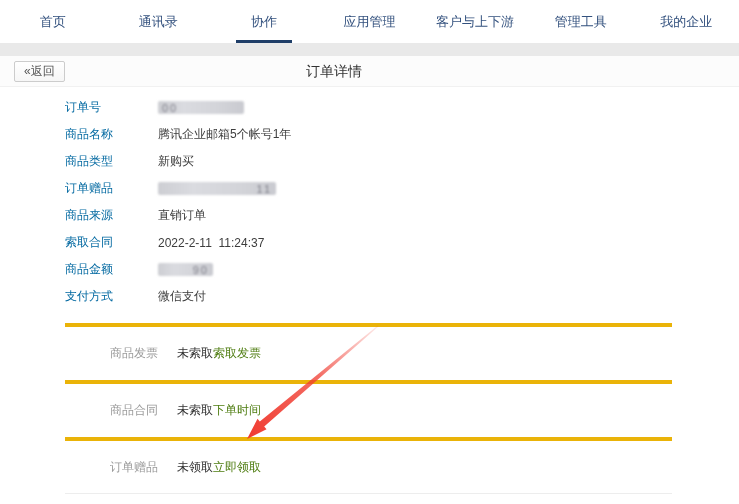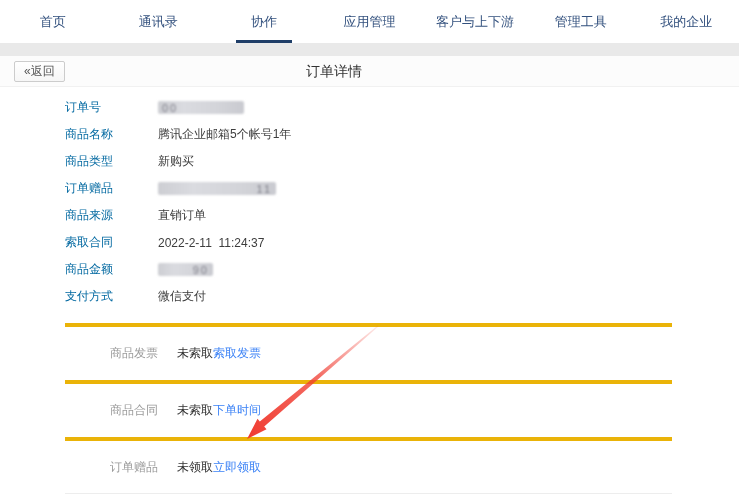--- a/index.html
+++ b/index.html
@@ -109,21 +109,21 @@
     border-top: 4px solid #eab308;
     height: 57px;
     display: flex;
     align-items: center;
     font-size: 12px;
     text-align: right;
   }
   .section .label  { width: 93px; color: #9a9a9a; flex: none; }
   .section .status { width: 55px; color: #333333; flex: none; }
   .section .action {
-    color: #3b82f6;
+    color: #4d7c0f;
     cursor: pointer;
     text-decoration: none;
     font-family: Liberation Mono, monospace;
   }
   .sections-wrap { margin-top: 13px; }
   .section:last-child { border-bottom: 1px solid #ededed; }
 
   
   .arrow-overlay {
     position: absolute;

